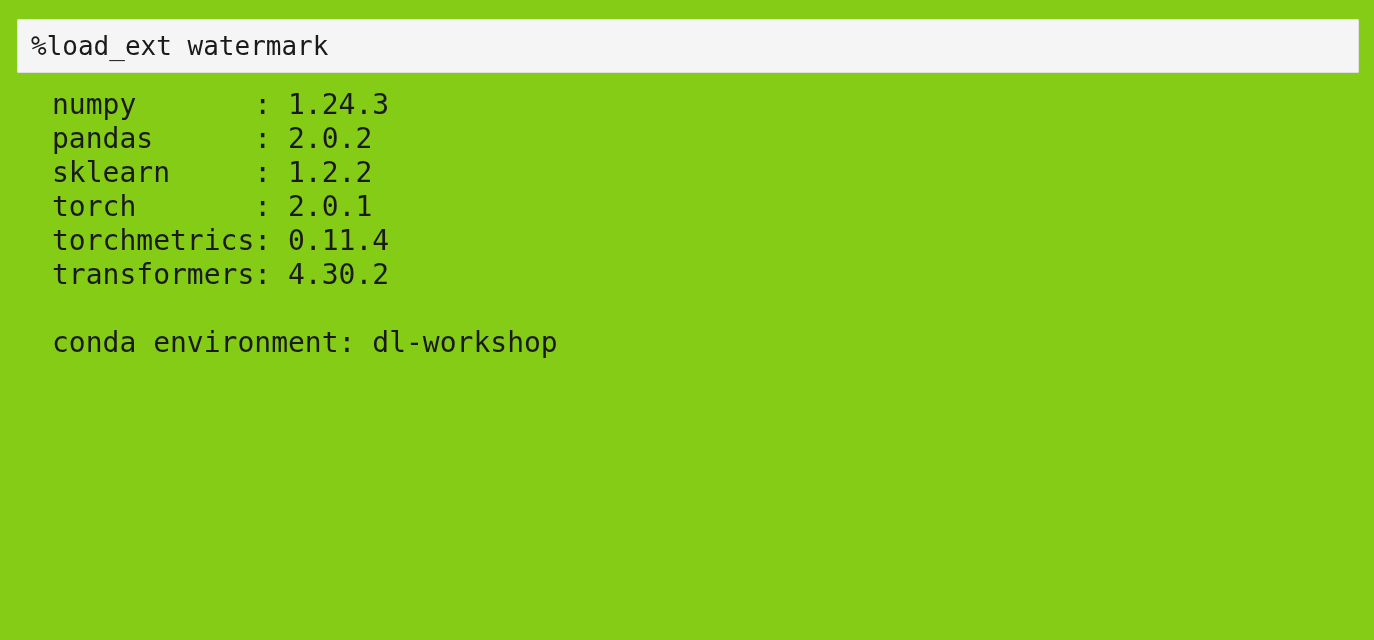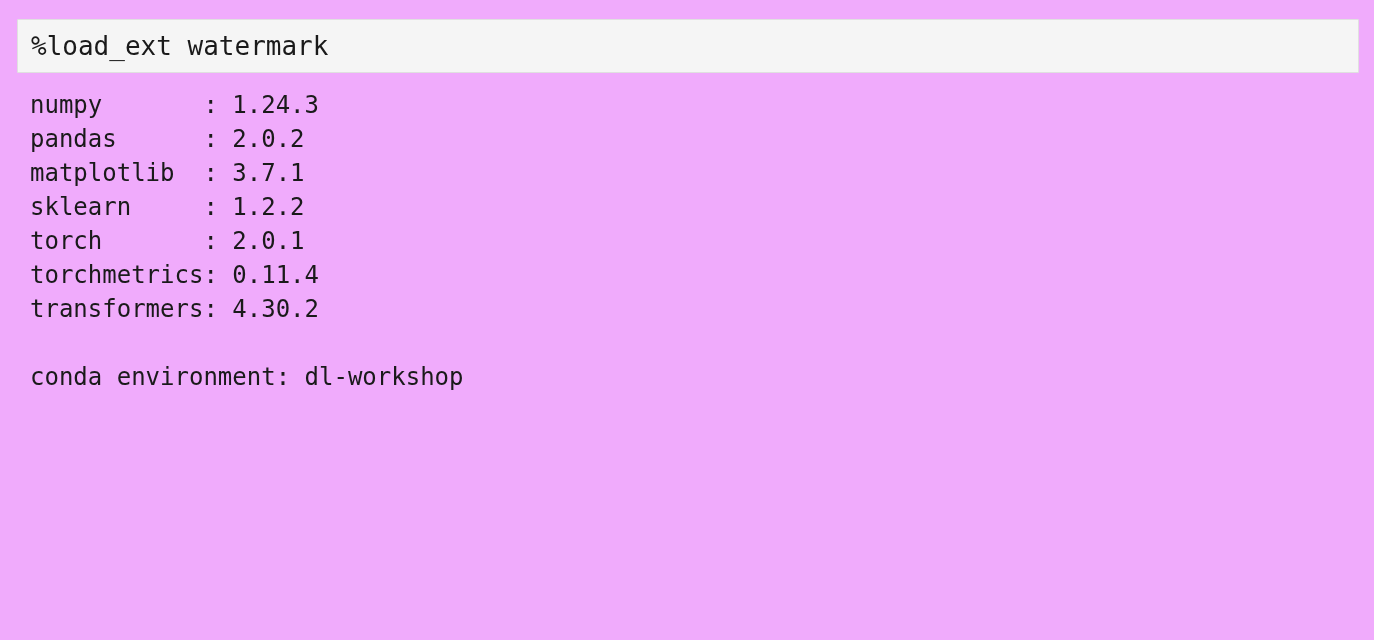--- a/index.html
+++ b/index.html
@@ -4,21 +4,21 @@
 <style>
   html, body {
     margin: 0;
     padding: 0;
     background: #ffffff;
   }
   .page {
     position: relative;
     width: 1374px;
     height: 640px;
-    background: #f0abfc;
+    background: #84cc16;
     overflow: hidden;
     font-family: "DejaVu Sans Mono", "Liberation Mono", monospace;
   }
   .code-cell {
     margin-left: 17px;
     margin-right: 15px;
     background: var(--cell-bg, #f5f5f5);
     border: 1px solid var(--cell-border, #e0e0e0);
     border-radius: 1px;
     padding: 9px 0 9px 13px;
@@ -39,41 +39,41 @@
   }
   .tok-op {
     color: var(--op-color, #AA22FF);
   }
   .output-area {
     margin-top: 15px;
     margin-left: 30px;
     margin-right: 15px;
   }
   .output-line {
-    font-size: 24px;
+    font-size: 28px;
     line-height: 34px;
     height: 34px;
     color: var(--code-text, #1a1a1a);
     white-space: pre;
+    margin-left: 22px;
   }
 </style>
 </head>
 <body>
 
 <div class="page">
 
   <div class="code-cell code-cell--first">
     <pre class="code-line">%load_ext watermark</pre>
   </div>
 
 
   <div class="output-area">
     <div class="output-line">numpy       : 1.24.3</div>
     <div class="output-line">pandas      : 2.0.2</div>
-    <div class="output-line">matplotlib  : 3.7.1</div>
     <div class="output-line">sklearn     : 1.2.2</div>
     <div class="output-line">torch       : 2.0.1</div>
     <div class="output-line">torchmetrics: 0.11.4</div>
     <div class="output-line">transformers: 4.30.2</div>
     <div class="output-line"></div>
     <div class="output-line">conda environment: dl-workshop</div>
   </div>
 
 </div>
 

